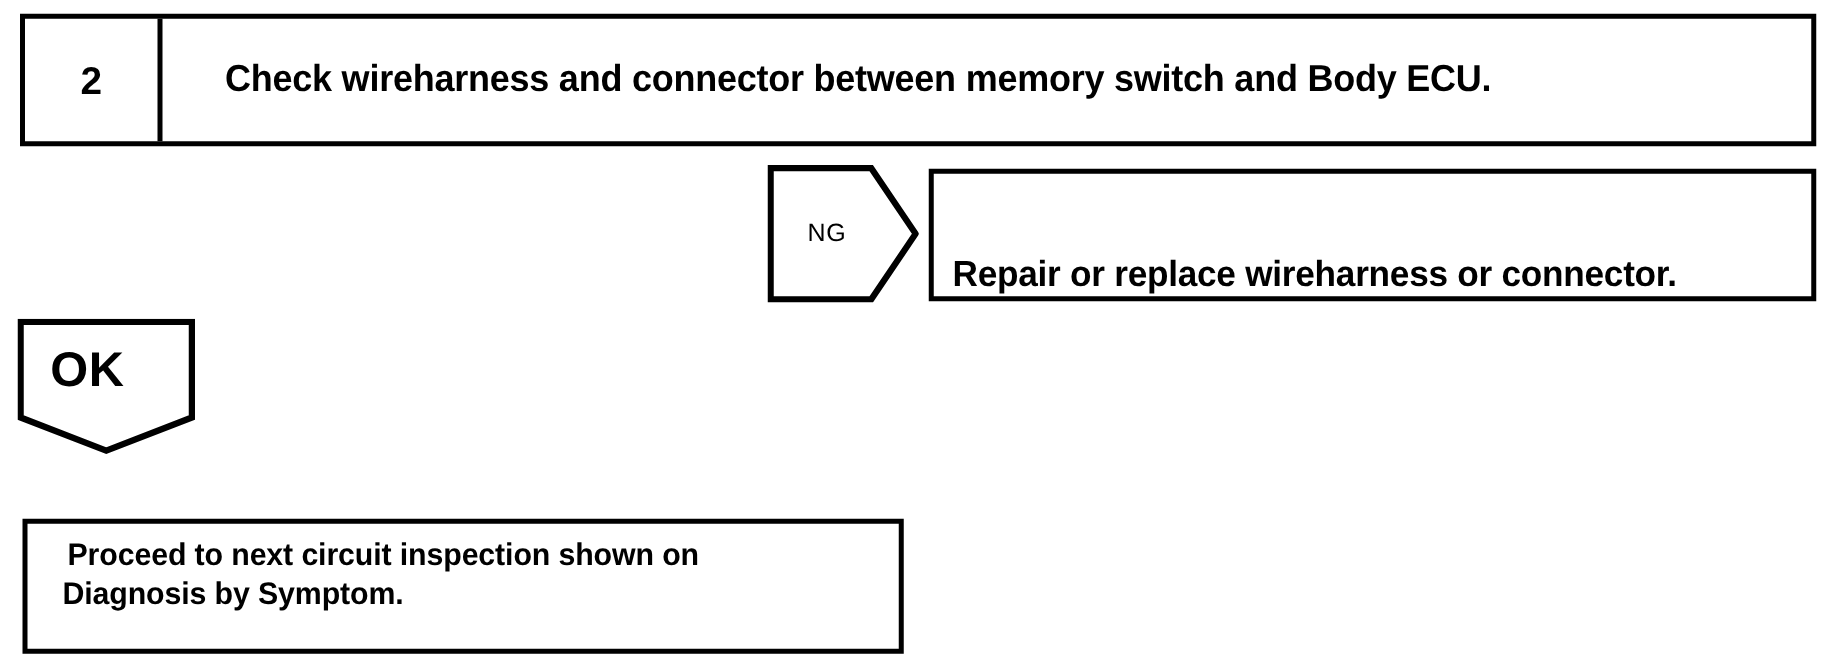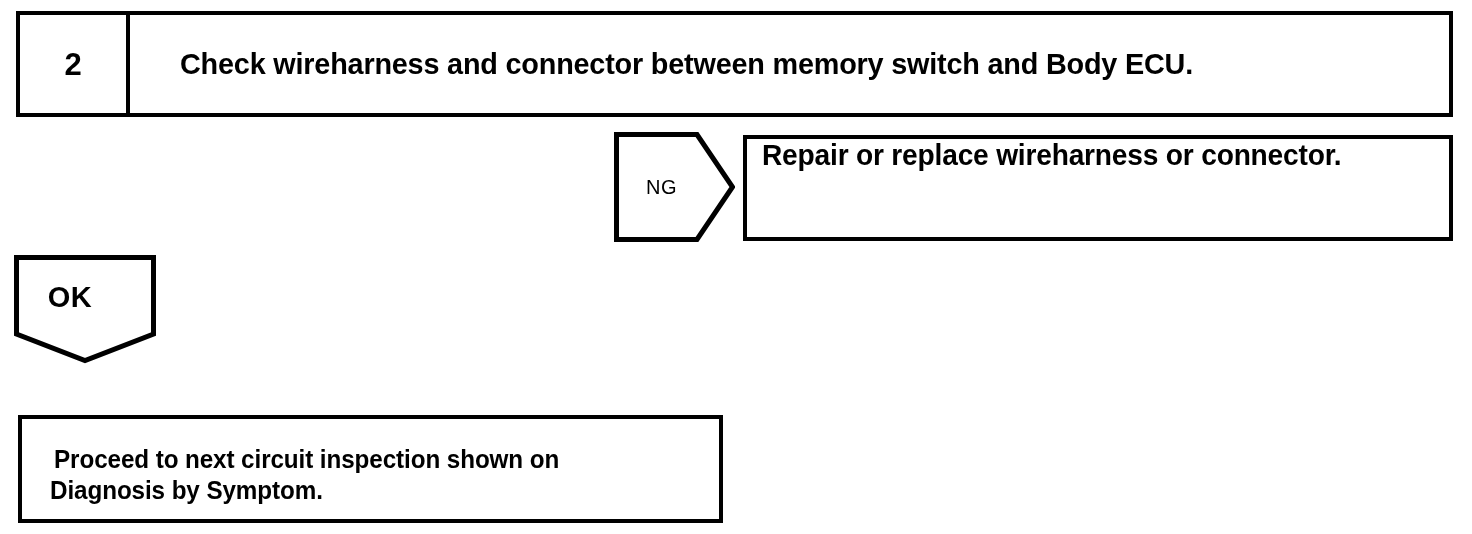--- a/index.html
+++ b/index.html
@@ -101,21 +101,21 @@
   .repair-box {
     position: absolute;
     left: 743px;
     top: 135px;
     width: 710px;
     height: 106px;
     box-sizing: border-box;
     border: 4px solid #000;
     background: #fff;
     display: flex;
-    align-items: flex-start;
+    align-items: flex-end;
     padding-left: 15px;
   }
   .repair-text {
     font-size: 29px;
     font-weight: bold;
     font-stretch: condensed;
     letter-spacing: -0.2px;
     transform: scaleX(0.97);
     transform-origin: left center;
     white-space: nowrap;
@@ -132,38 +132,38 @@
   .ok-arrow svg { display: block; }
   .ok-label {
     position: absolute;
     left: 14px;
     top: 255px;
     width: 112px;
     height: 84px;
     display: flex;
     align-items: center;
     justify-content: center;
-    font-size: 29px;
+    font-size: 39px;
     font-weight: bold;
     font-stretch: condensed;
     letter-spacing: 0.5px;
     pointer-events: none;
   }
 
   
   .proceed-box {
     position: absolute;
     left: 18px;
     top: 415px;
     width: 705px;
     height: 108px;
     box-sizing: border-box;
     border: 4px solid #000;
     background: #fff;
-    padding: 25px 0 0 28px;
+    padding: 10px 0 0 28px;
   }
   .proceed-text-line {
     font-size: 25px;
     font-weight: bold;
     font-stretch: condensed;
     line-height: 31px;
     letter-spacing: -0.1px;
     transform: scaleX(0.97);
     transform-origin: left center;
     white-space: nowrap;

